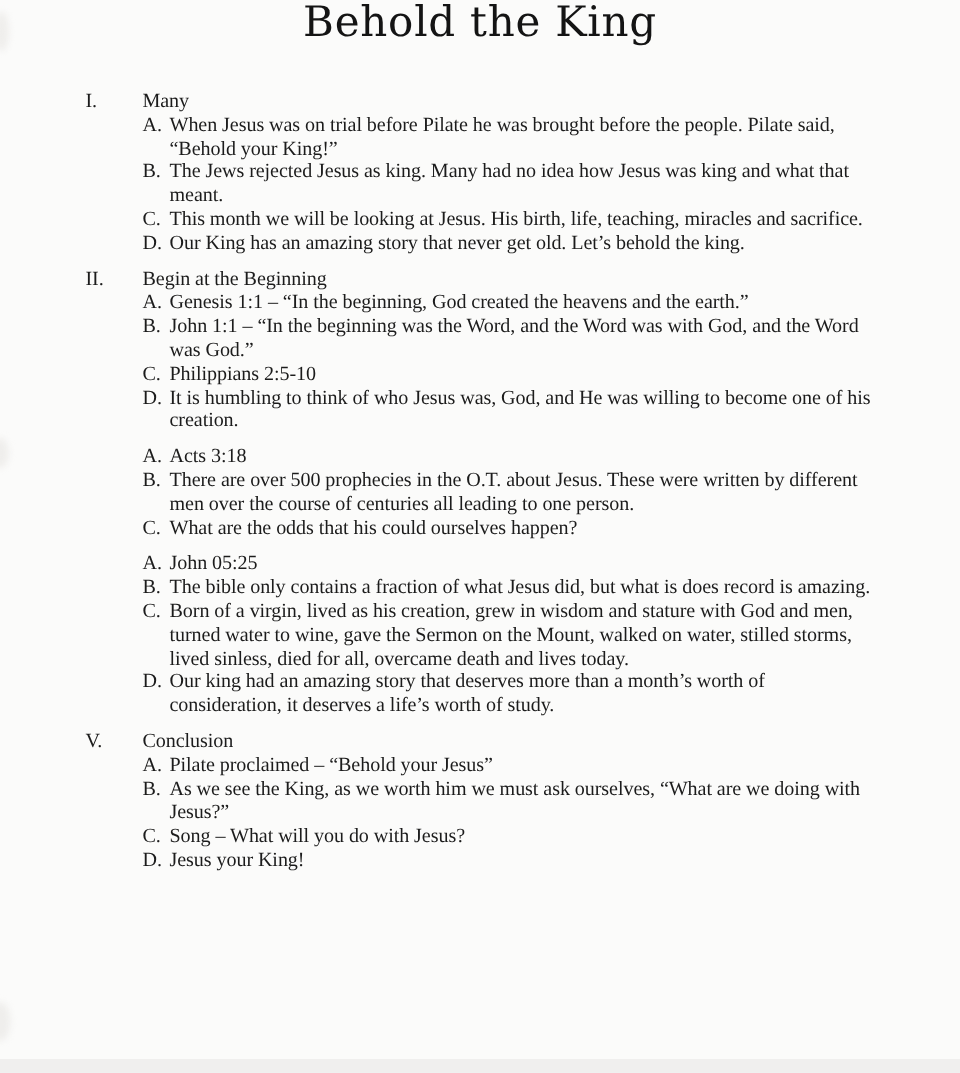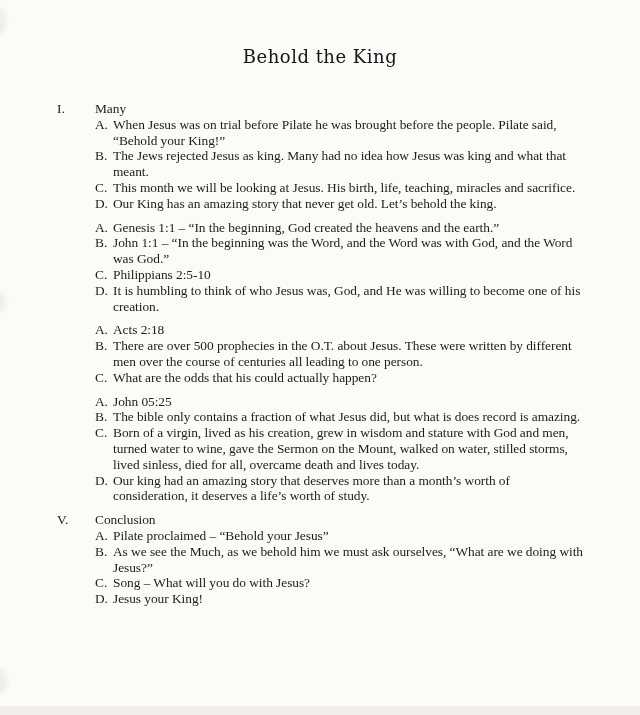--- a/index.html
+++ b/index.html
@@ -11,26 +11,25 @@
     position: relative;
     width: 640px;
     height: 715px;
     margin: 0 auto;
     background: #fbfbfa;
     overflow: hidden;
     font-family: "Liberation Serif", serif;
     color: #1c1c1c;
   }
   .title {
-    margin: 12px;
-    padding-top: 30px;
+    margin: 0;
     text-align: center;
     font-family: "DejaVu Serif", serif;
     font-weight: normal;
-    font-size: 18px;
+    font-size: 28px;
     line-height: 30px;
     letter-spacing: 0.5px;
     color: #141414;
   }
   .outline {
     margin-top: 29px;
     padding-left: 57px;
     padding-right: 55px;
     font-size: 13.4px;
     line-height: 15.8px;
@@ -107,20 +106,24 @@
           <span class="itext">This month we will be looking at Jesus. His birth, life, teaching, miracles and sacrifice.</span>
         </div>
         <div class="item">
           <span class="letter">D.</span>
           <span class="itext">Our King has an amazing story that never get old. Let’s behold the king.</span>
         </div>
       </div>
     </div>
 
     <div class="section">
+      <div class="head-row">
+        <span class="numeral">II.</span>
+        <span class="heading">Begin at the Beginning</span>
+      </div>
       <div class="items">
         <div class="item">
           <span class="letter">A.</span>
           <span class="itext">Genesis 1:1 – “In the beginning, God created the heavens and the earth.”</span>
         </div>
         <div class="item">
           <span class="letter">B.</span>
           <span class="itext">John 1:1 – “In the beginning was the Word, and the Word was with God, and the Word was God.”</span>
         </div>
         <div class="item">
@@ -131,29 +134,29 @@
           <span class="letter">D.</span>
           <span class="itext">It is humbling to think of who Jesus was, God, and He was willing to become one of his creation.</span>
         </div>
       </div>
     </div>
 
     <div class="section">
       <div class="items">
         <div class="item">
           <span class="letter">A.</span>
-          <span class="itext">Acts 2:18</span>
+          <span class="itext">Acts 3:18</span>
         </div>
         <div class="item">
           <span class="letter">B.</span>
           <span class="itext">There are over 500 prophecies in the O.T. about Jesus. These were written by different men over the course of centuries all leading to one person.</span>
         </div>
         <div class="item">
           <span class="letter">C.</span>
-          <span class="itext">What are the odds that his could actually happen?</span>
+          <span class="itext">What are the odds that his could ourselves happen?</span>
         </div>
       </div>
     </div>
 
     <div class="section">
       <div class="items">
         <div class="item">
           <span class="letter">A.</span>
           <span class="itext">John 05:25</span>
         </div>
@@ -177,21 +180,21 @@
         <span class="numeral">V.</span>
         <span class="heading">Conclusion</span>
       </div>
       <div class="items">
         <div class="item">
           <span class="letter">A.</span>
           <span class="itext">Pilate proclaimed – “Behold your Jesus”</span>
         </div>
         <div class="item">
           <span class="letter">B.</span>
-          <span class="itext">As we see the Much, as we behold him we must ask ourselves, “What are we doing with Jesus?”</span>
+          <span class="itext">As we see the King, as we worth him we must ask ourselves, “What are we doing with Jesus?”</span>
         </div>
         <div class="item">
           <span class="letter">C.</span>
           <span class="itext">Song – What will you do with Jesus?</span>
         </div>
         <div class="item">
           <span class="letter">D.</span>
           <span class="itext">Jesus your King!</span>
         </div>
       </div>

